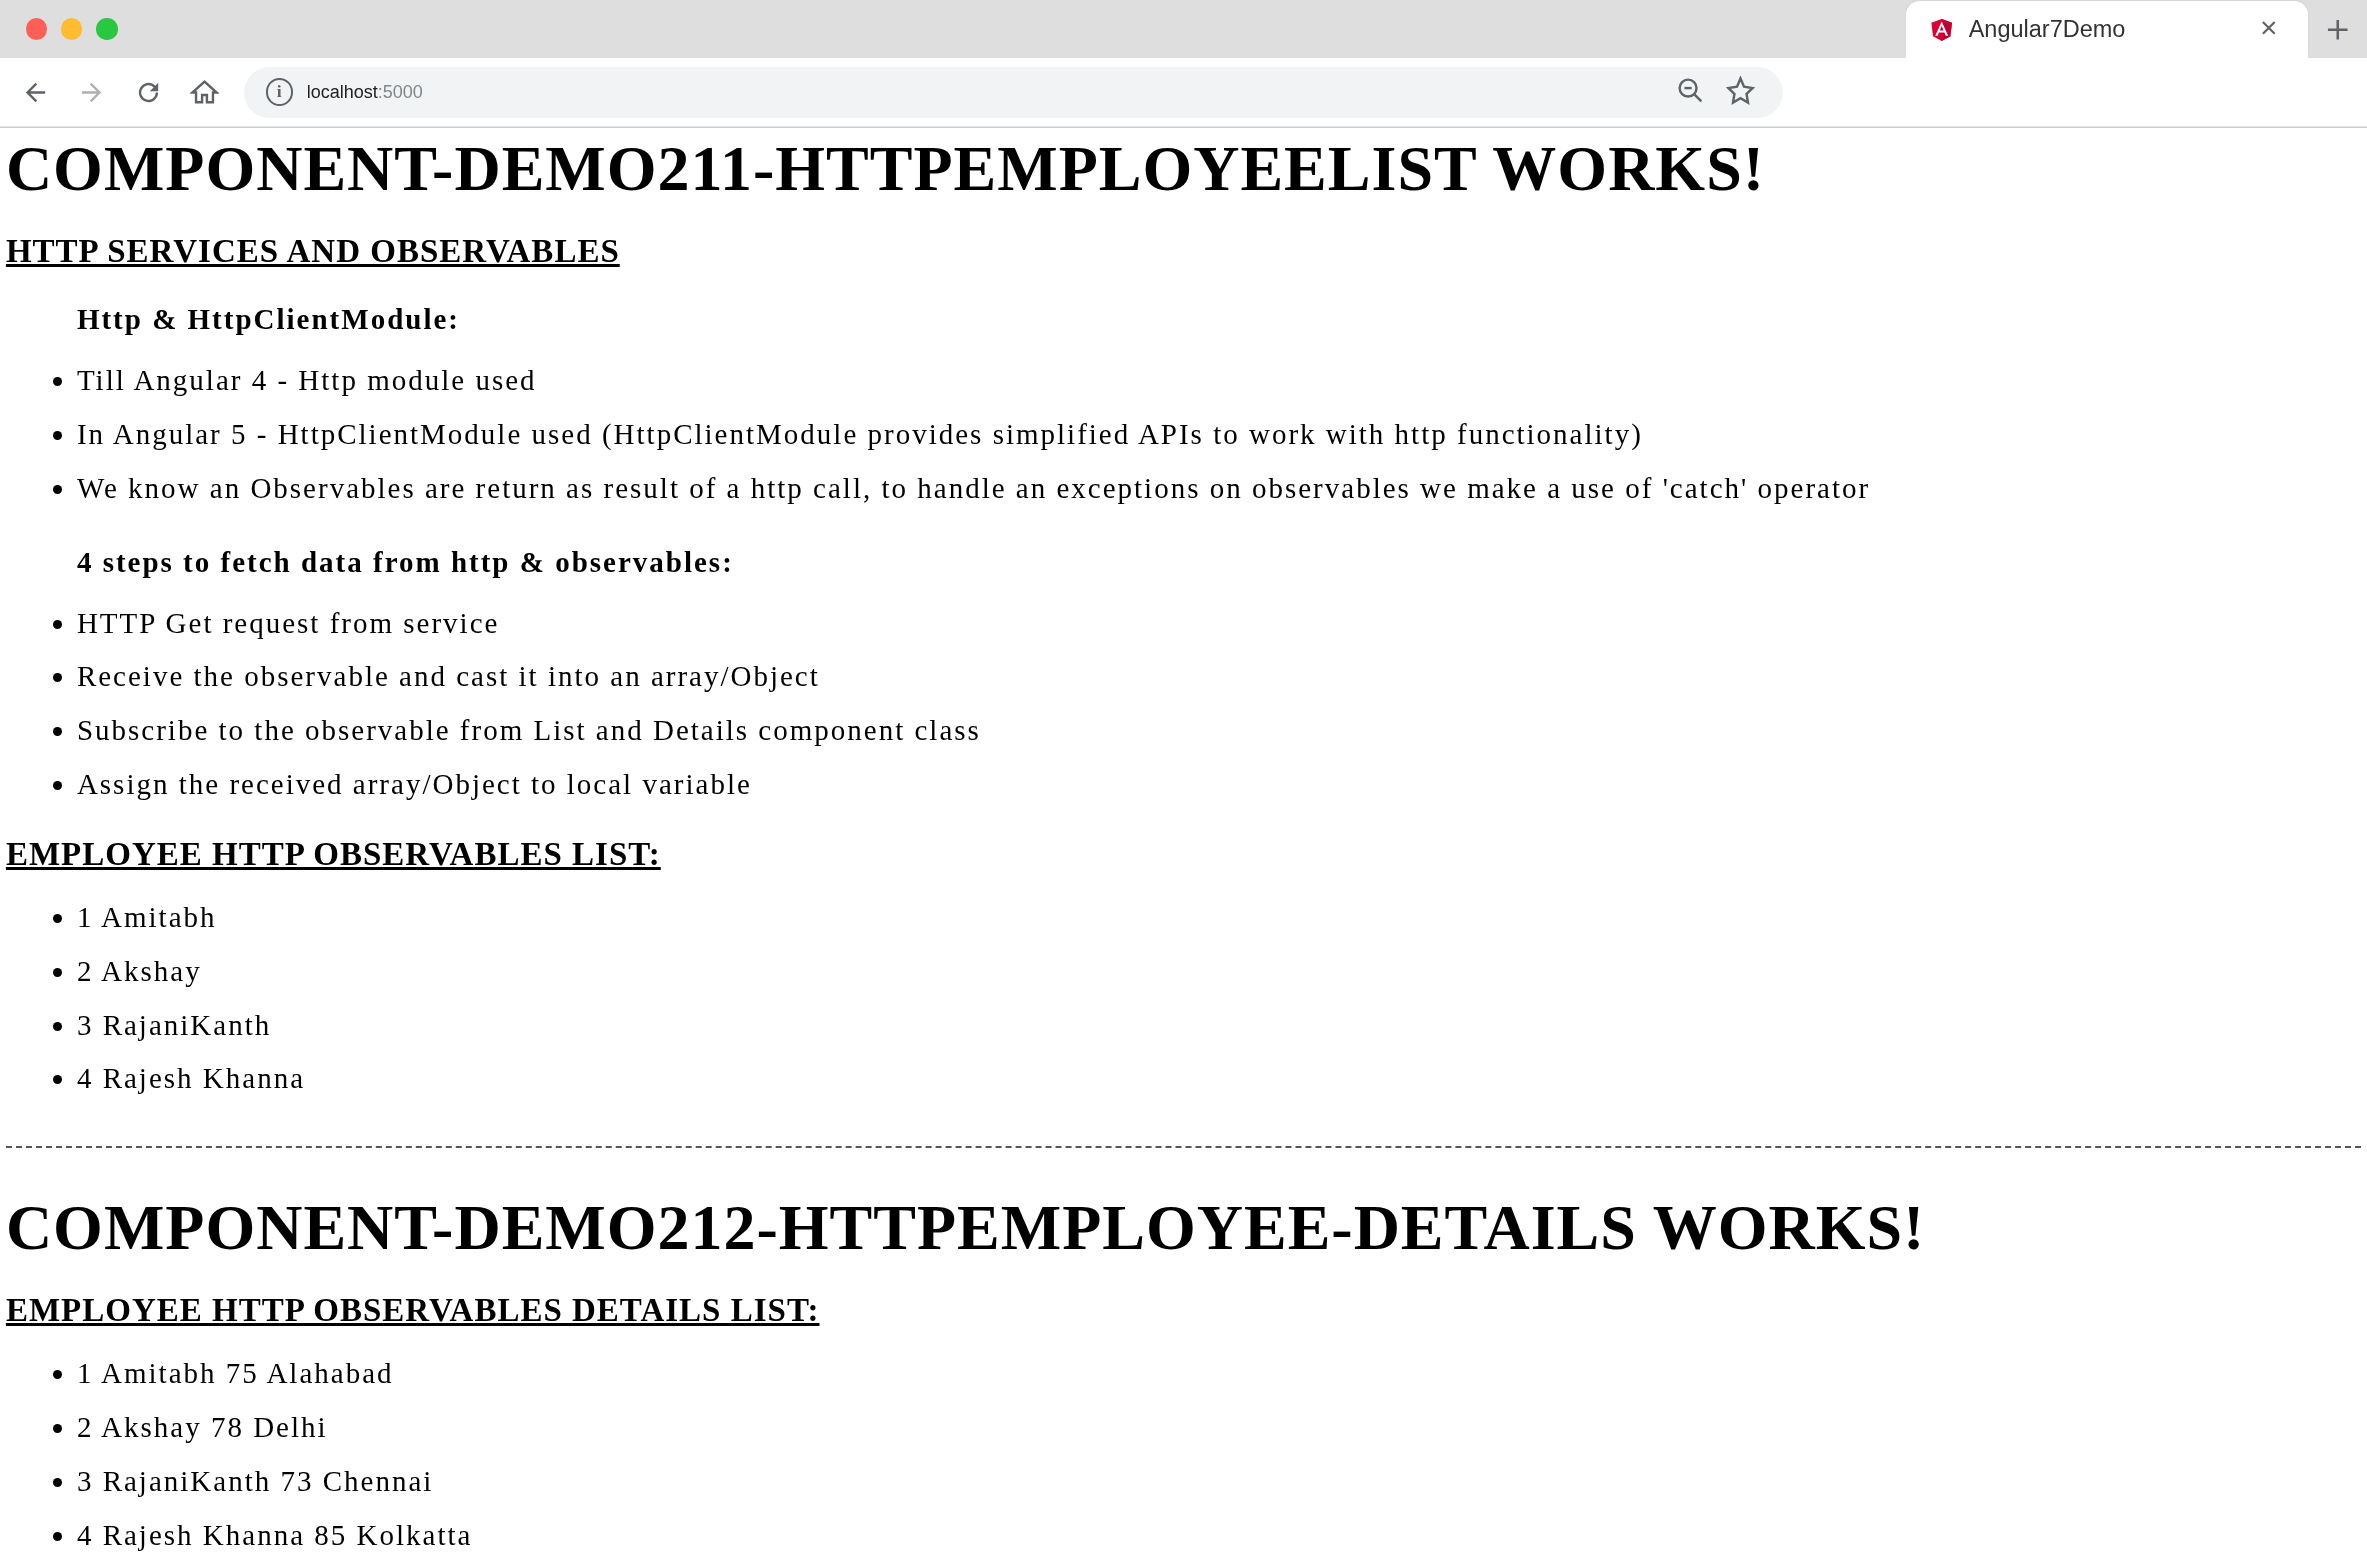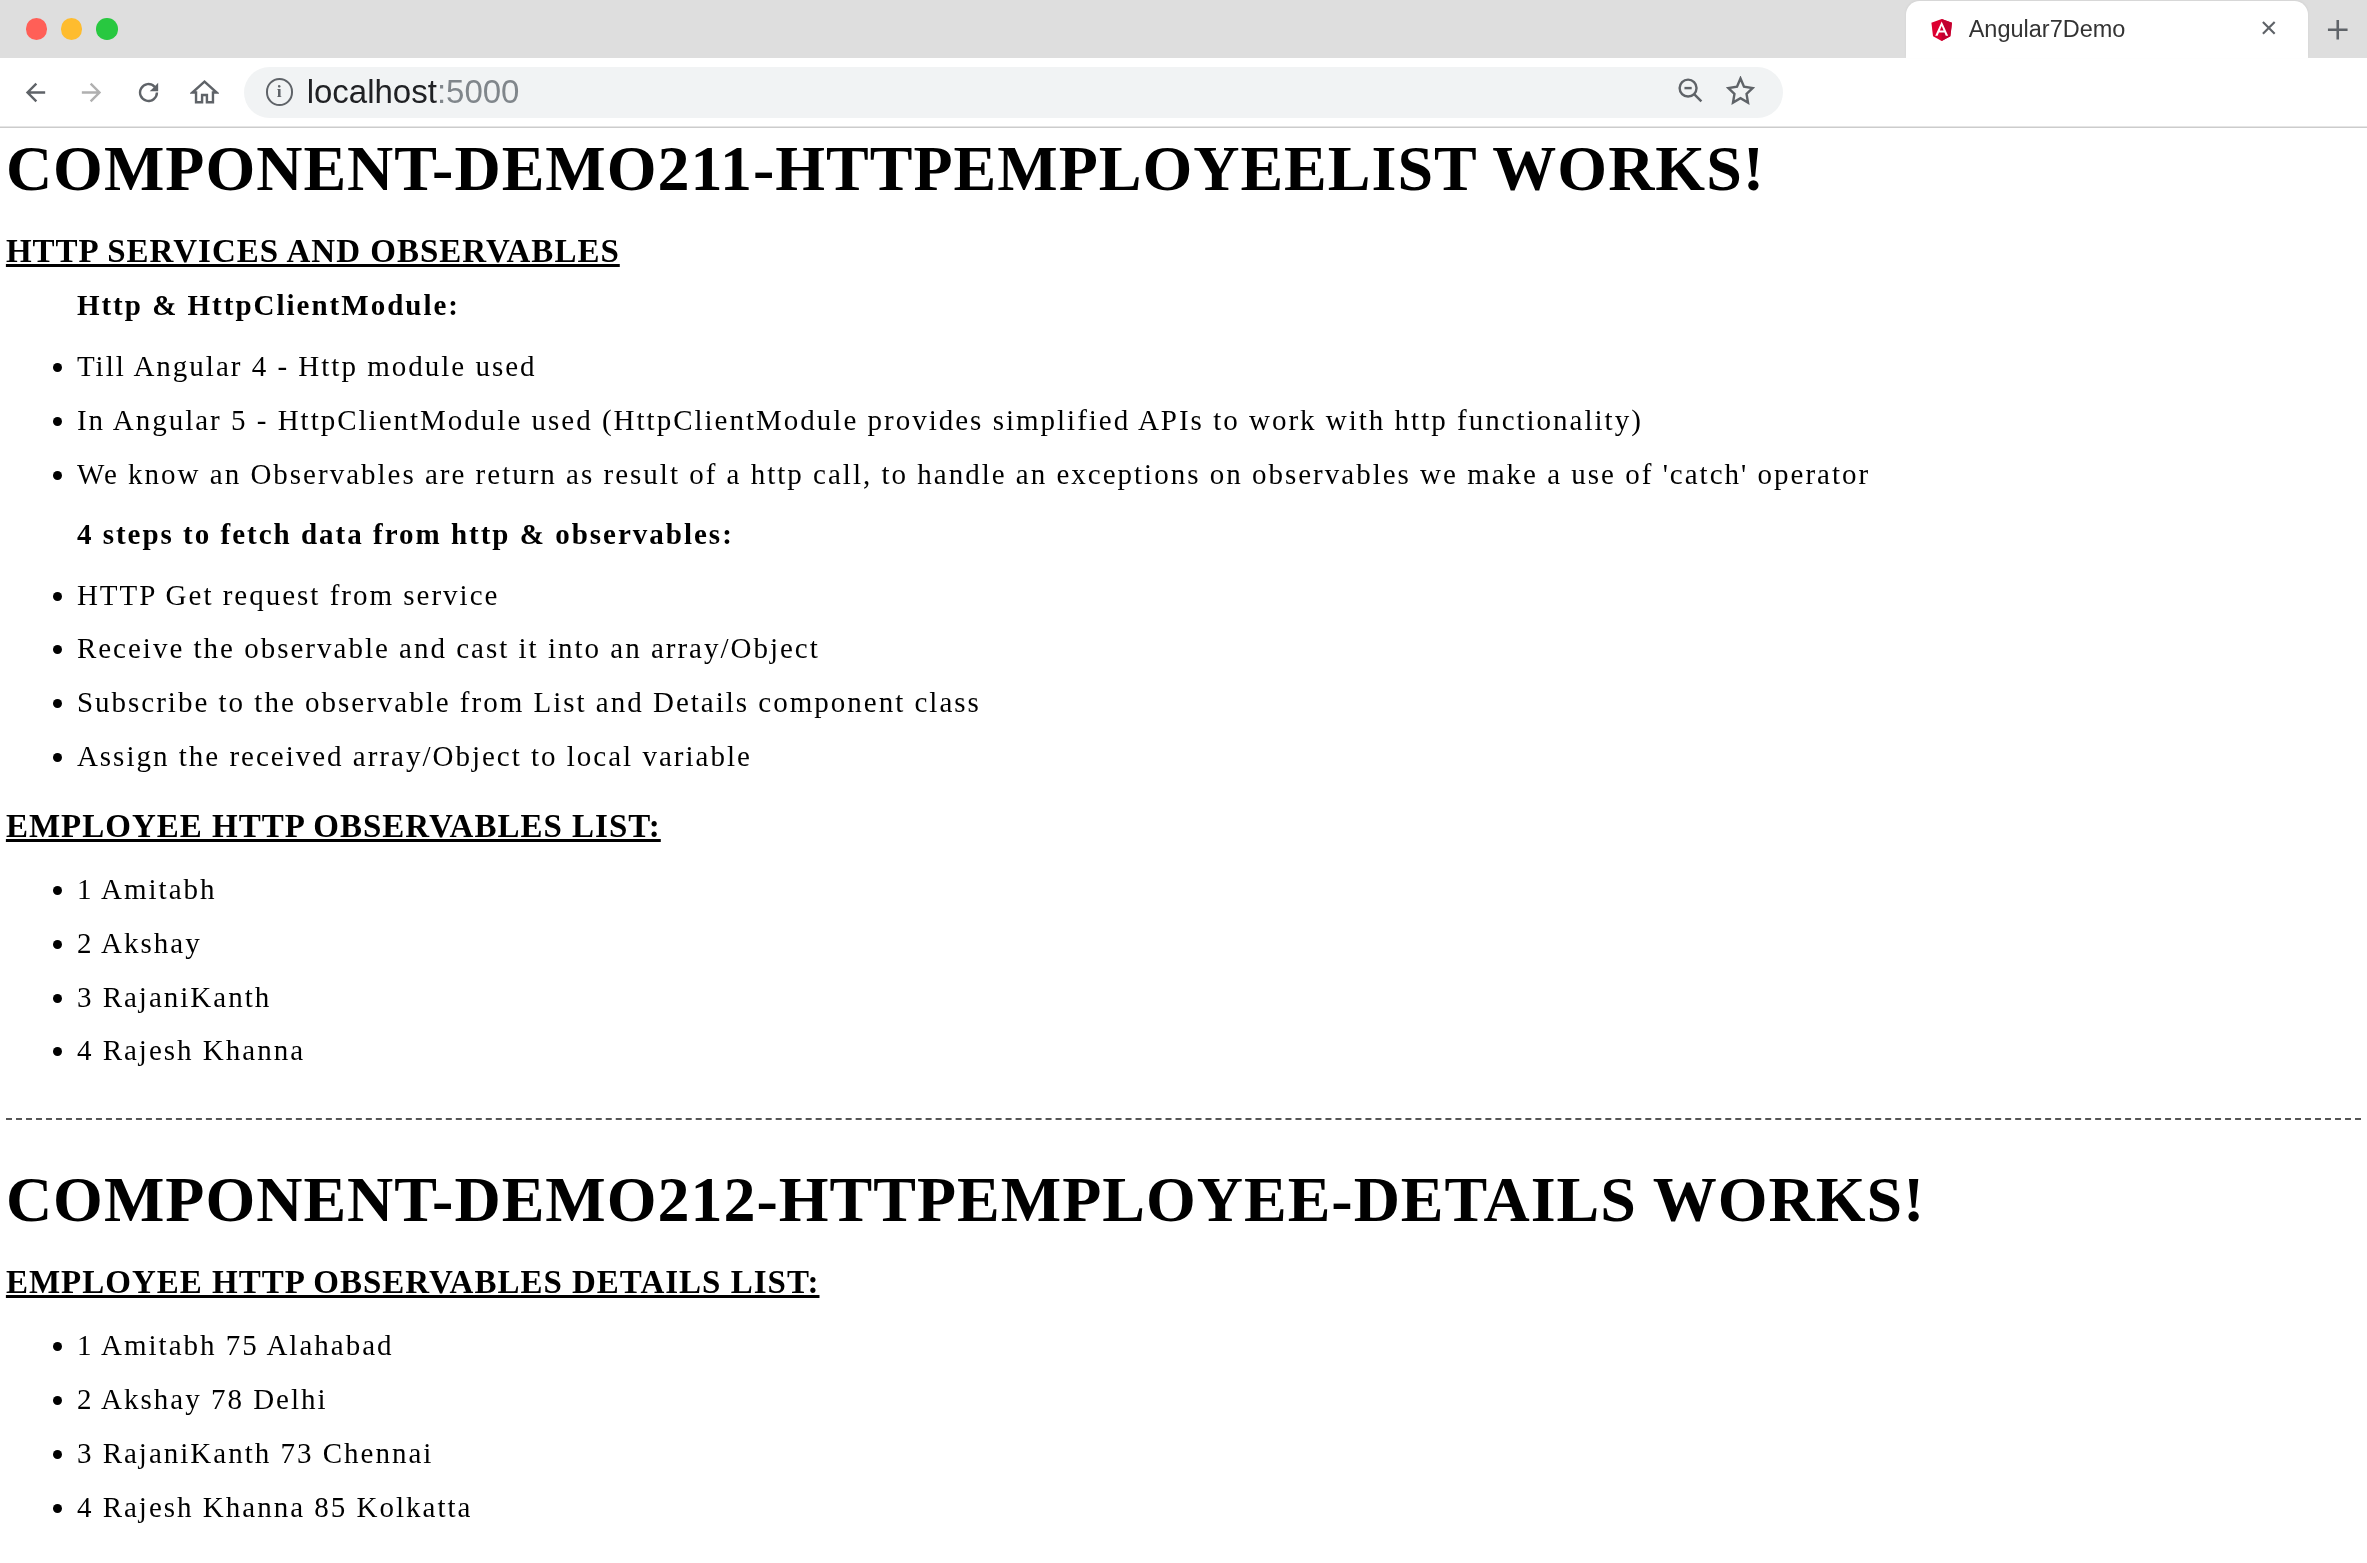--- a/index.html
+++ b/index.html
@@ -118,21 +118,21 @@
       border-radius: 50%;
       display: flex;
       align-items: center;
       justify-content: center;
       font-size: 17.6px;
       font-weight: bold;
       color: #5f6368;
       font-family: serif;
     }
     .url-text {
-      font-size: 33px;
+      font-size: 18px;
       color: #202124;
       flex: 1;
     }
     .url-port { color: #80868b; }
     .omni-icons {
       display: flex;
       gap: 21.6px;
       align-items: center;
       padding-right: 5.9px;
     }
@@ -151,21 +151,21 @@
       font-size: 33px;
       font-weight: bold;
       text-decoration: underline;
       margin-top: 27.4px;
       letter-spacing: 1px;
     }
     .content p.subhead {
       font-size: 29px;
       font-weight: bold;
       margin-left: 71px;
-      margin-top: 19px;
+      margin-top: 33px;
       letter-spacing: 2px;
     }
     .content ul {
       margin-left: 71px;
       margin-top: 21px;
     }
     .content ul li {
       font-size: 29px;
       line-height: 1.65;
       letter-spacing: 2px;

